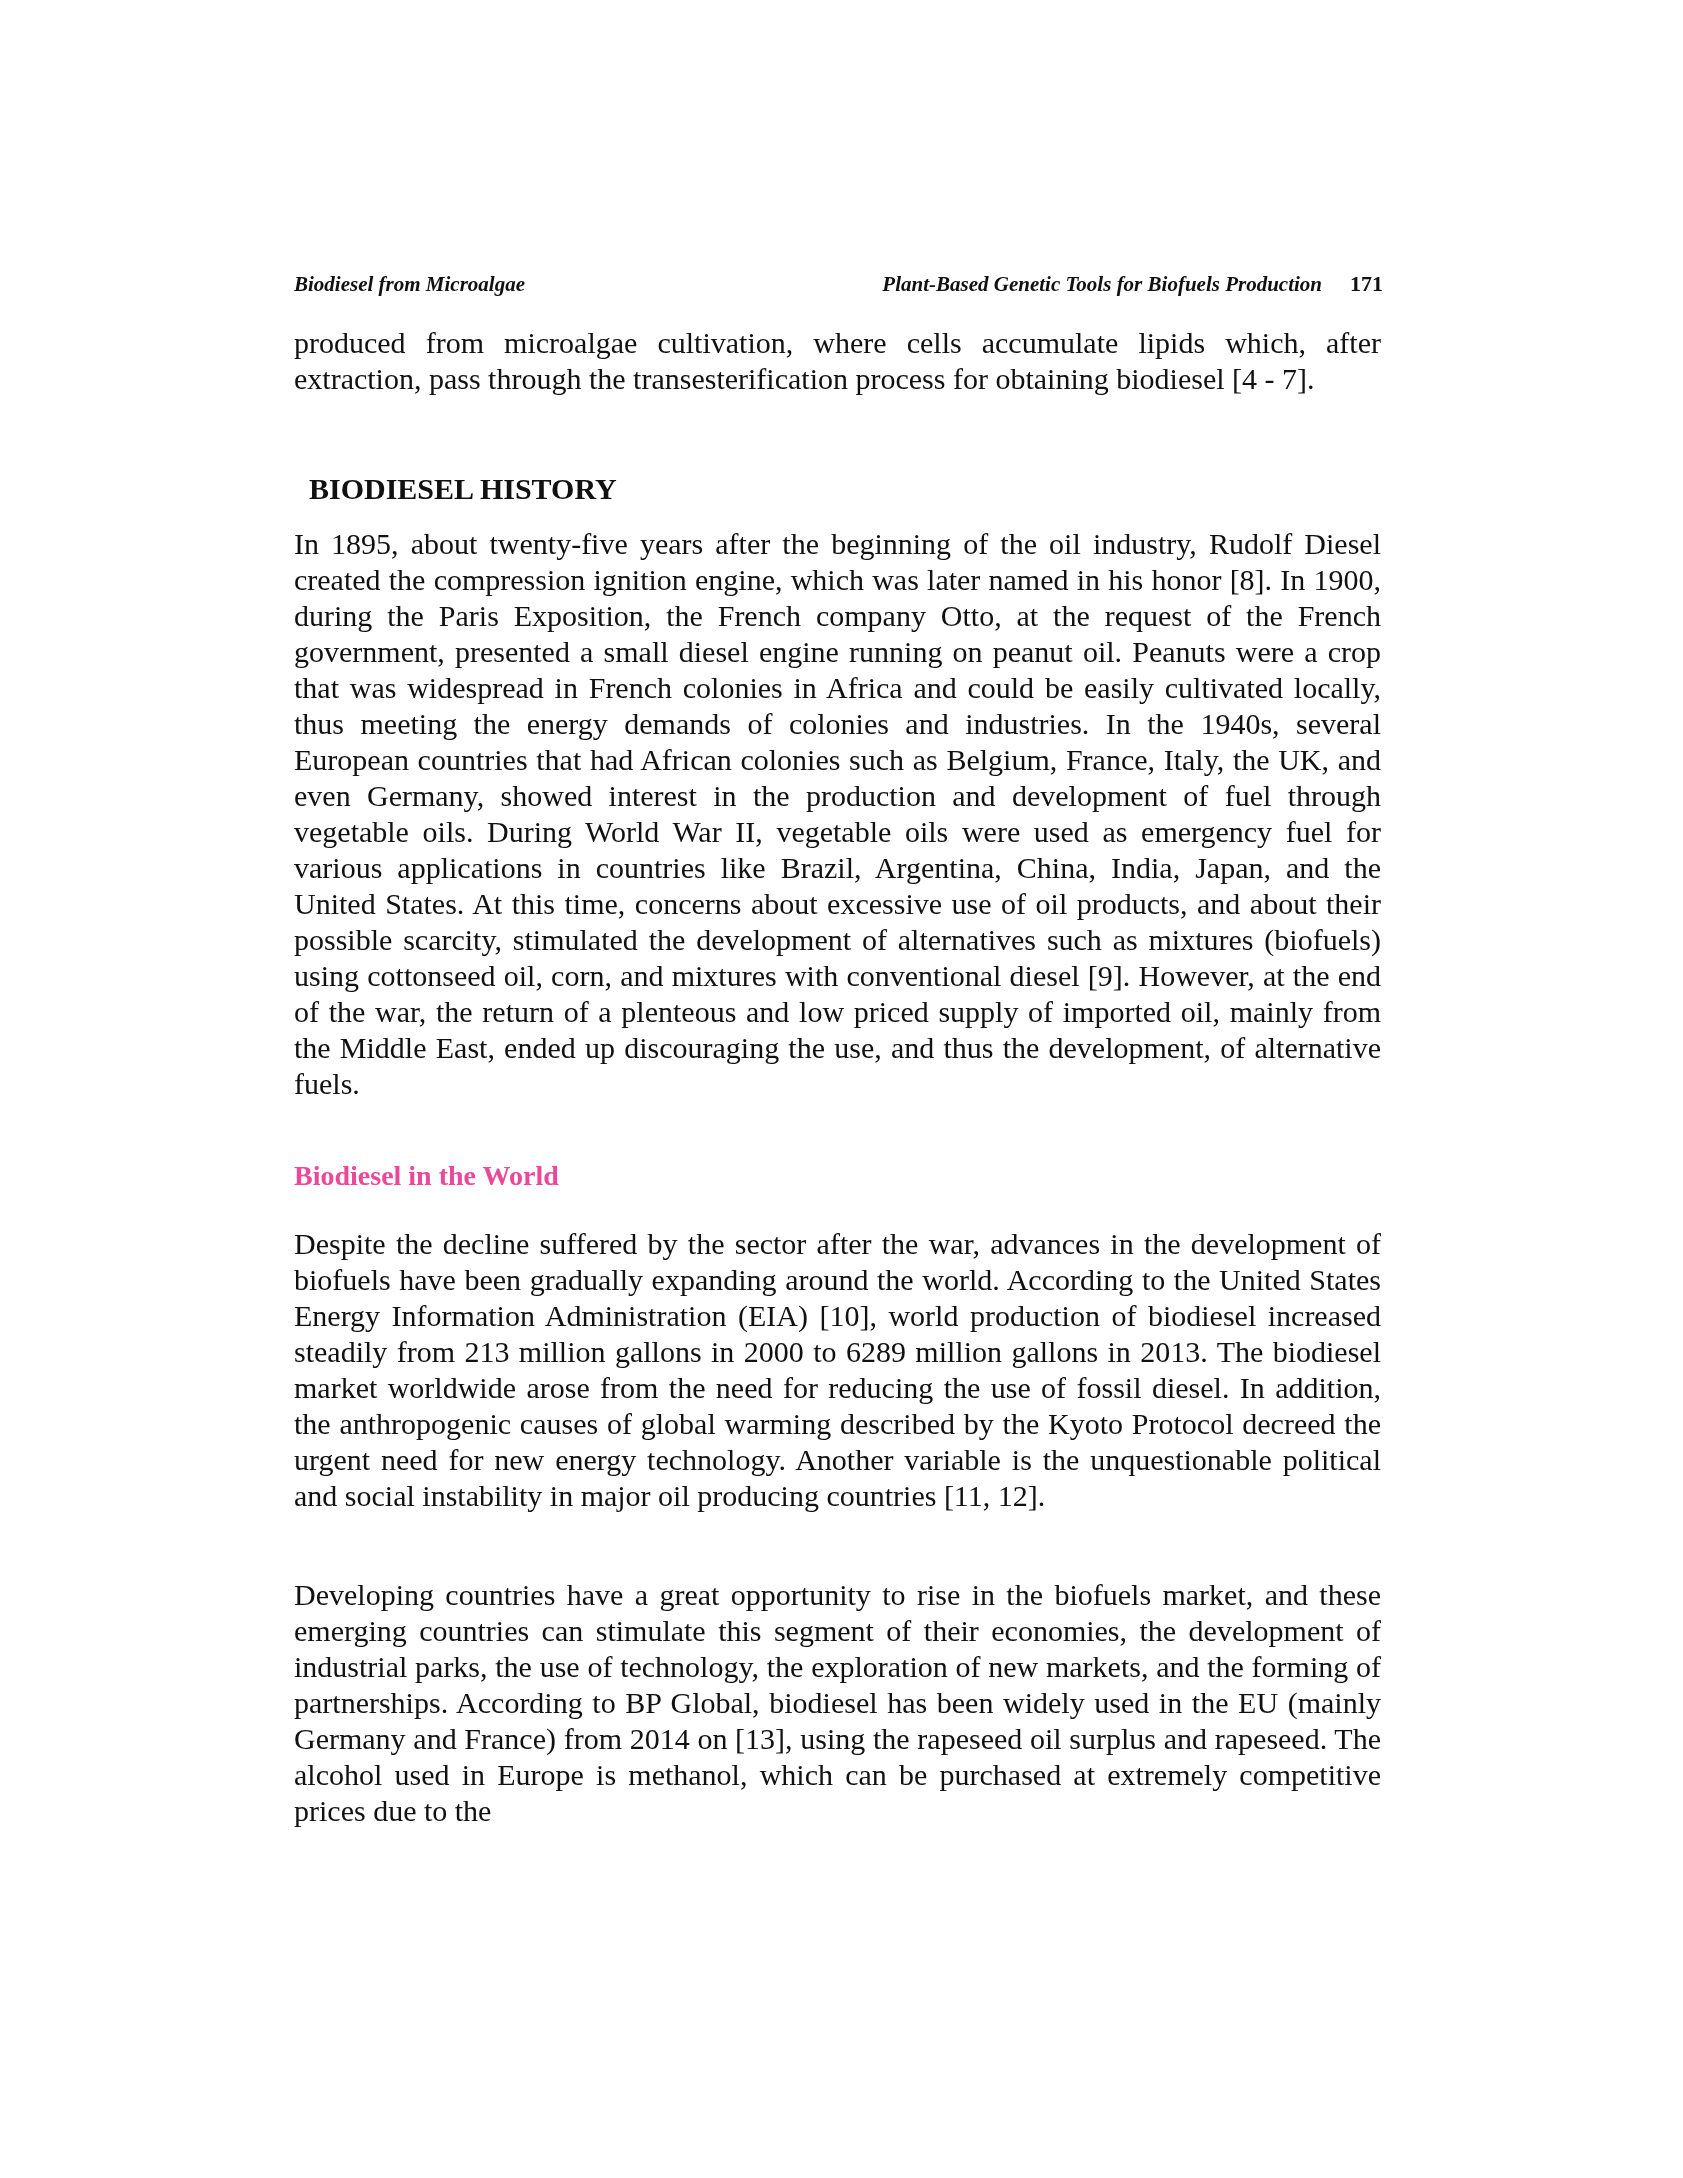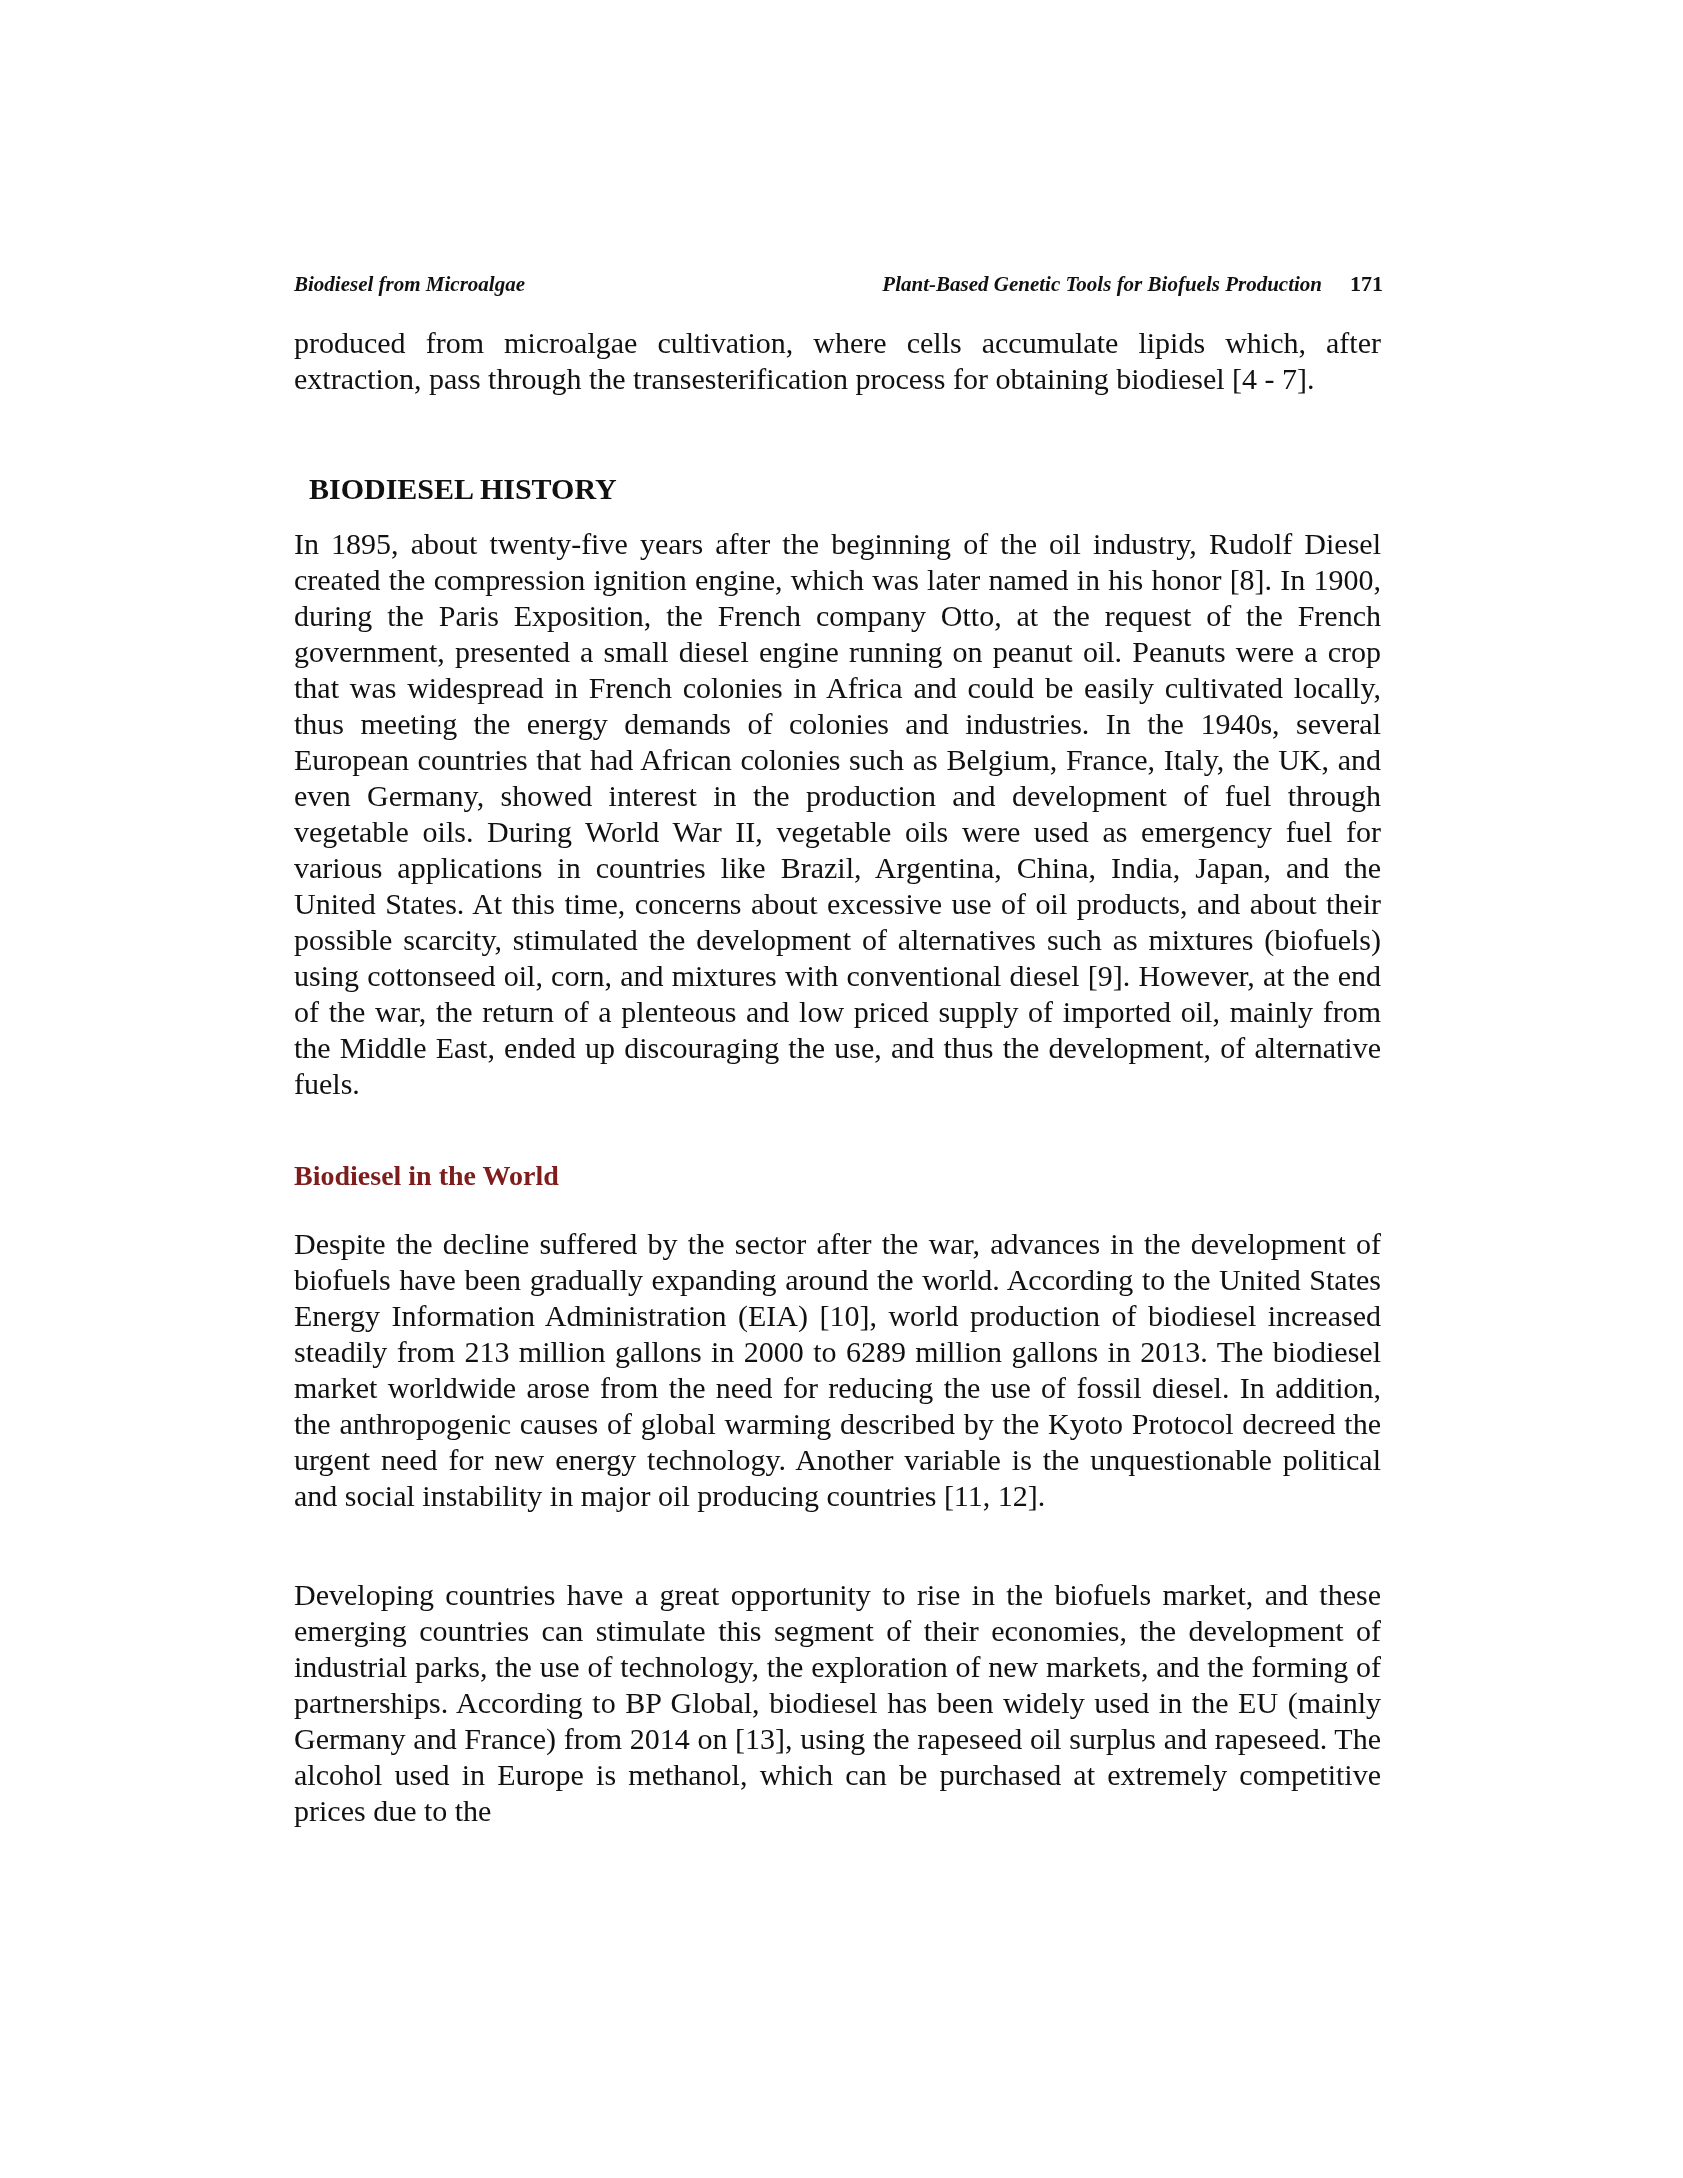--- a/index.html
+++ b/index.html
@@ -16,21 +16,21 @@
     position: absolute; left: 294px; width: 1087px;
     font-family: "Liberation Serif", serif; font-size: 30px; line-height: 36px;
     color: #111; text-align: justify; margin: 0;
   }
   .h1 {
     position: absolute; left: 294px;
     font-family: "Liberation Serif", serif; font-weight: bold; font-size: 30px; color: #111; margin: 15px;
   }
   .h2 {
     position: absolute; left: 294px;
-    font-family: "Liberation Serif", serif; font-weight: bold; font-size: 28px; color: #7f1d1d; margin: 0;
+    font-family: "Liberation Serif", serif; font-weight: bold; font-size: 28px; color: #ec4899; margin: 0;
   }
 </style>
 </head>
 <body>
 
 <div class="page">
 
   <div class="header">
     <span>Biodiesel from Microalgae</span>
     <span class="right">

